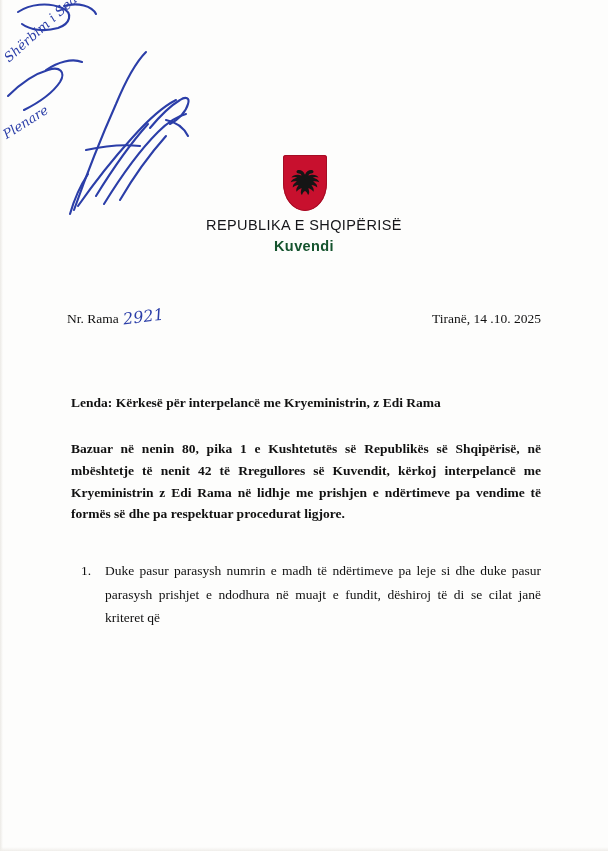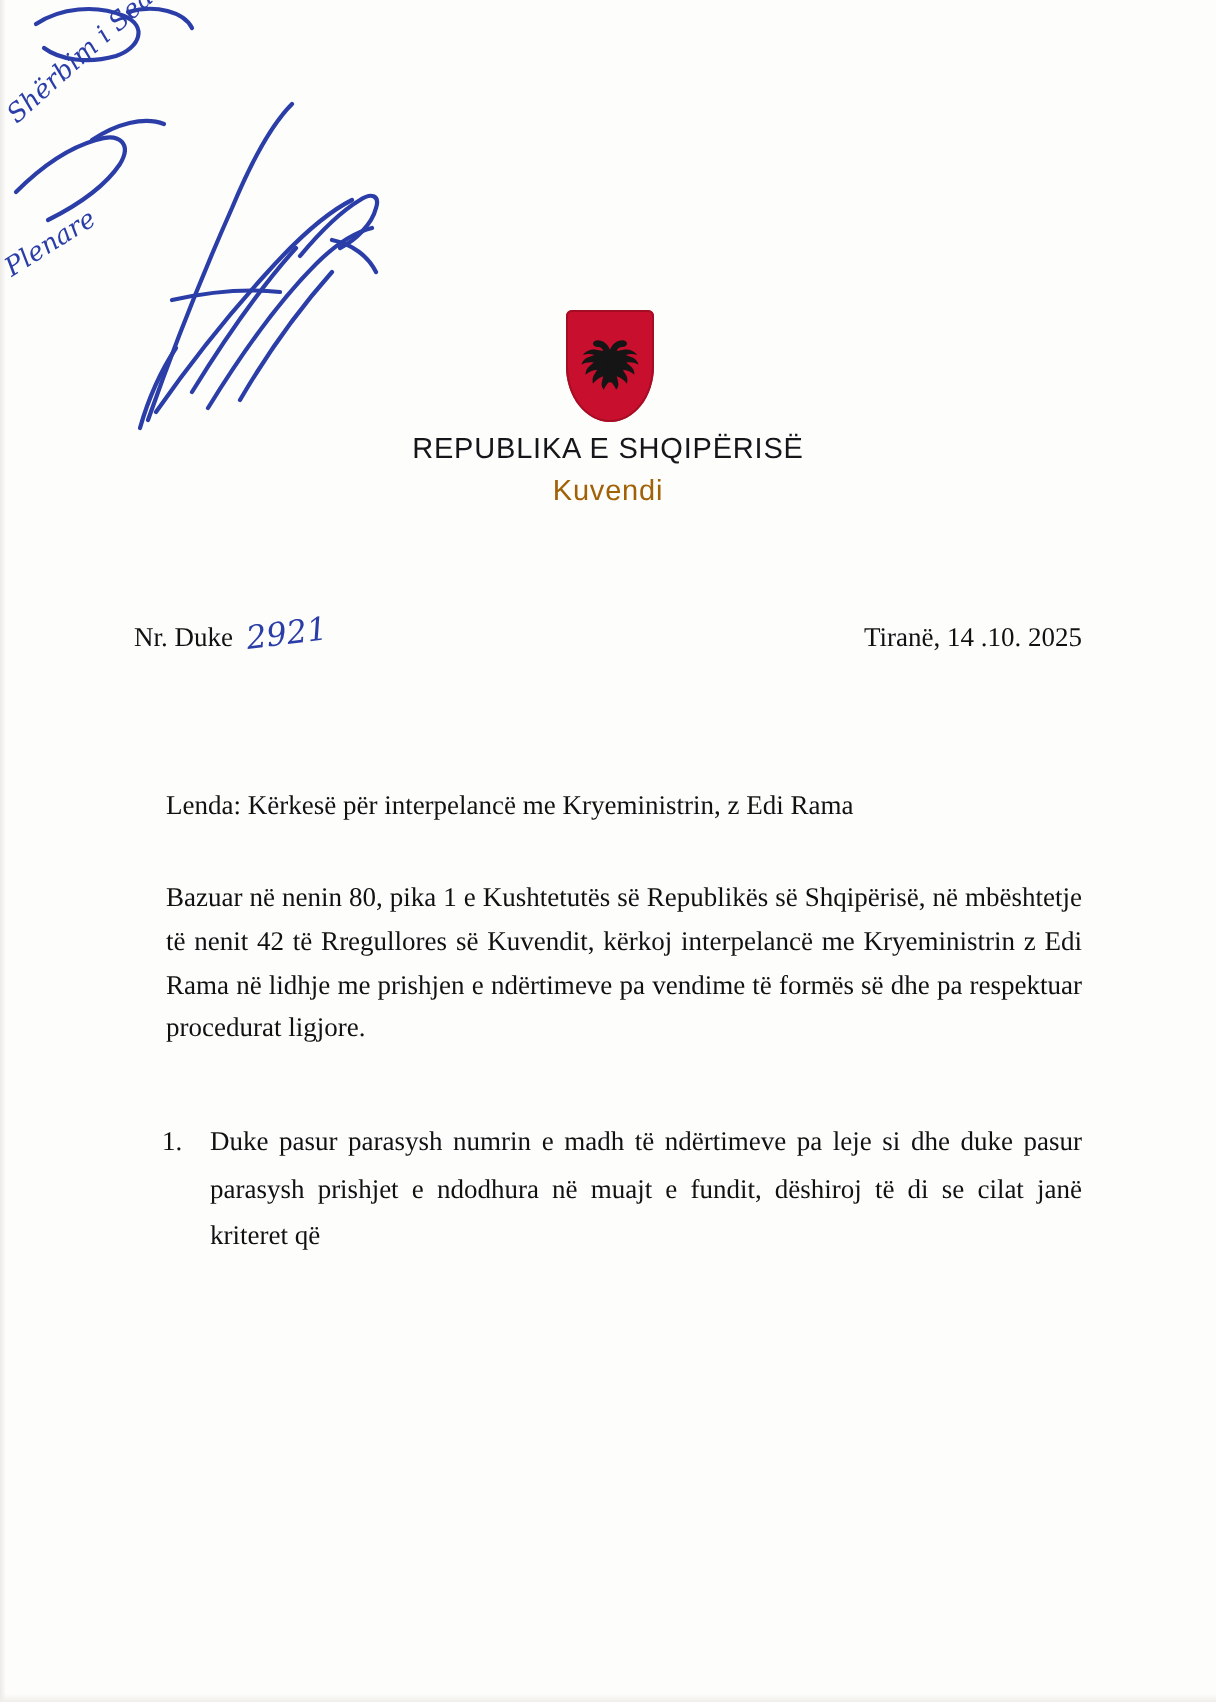--- a/index.html
+++ b/index.html
@@ -89,22 +89,22 @@
   .hdr-country {
     top: 217px;
     font-size: 14.5px;
     font-family: Liberation Sans, sans-serif;
     color: #15161a;
   }
   .hdr-institution {
     top: 238px;
     font-size: 14.5px;
     font-family: "Liberation Sans", sans-serif;
-    font-weight: normal;
-    color: #a16207;
+    font-weight: bold;
+    color: #14532d;
   }
 
   
   .prot-row {
     position: absolute;
     left: 67px;
     right: 67px;
     top: 311px;
     height: 22px;
   }
@@ -136,22 +136,23 @@
   
   .body-block {
     position: absolute;
     left: 67px;
     right: 67px;
     top: 392px;
     font-size: 13.5px;
     line-height: 1.62;
   }
   .para {
-    margin: 0 0 24px 16px;
+    margin: 0 0 24px 4px;
     text-align: justify;
+    font-weight: bold;
   }
   .para-justified {
     text-align: justify;
   }
 
   .numbered-list {
     margin: 34px 0 0 0;
     padding-left: 38px;
     list-style: none;
   }
@@ -218,21 +219,21 @@
           <path d="M47,40 h6 v34 h-6 z"></path>
         </g>
       </svg>
     </div>
   </div>
 
   <div class="hdr hdr-country">REPUBLIKA E SHQIPËRISË</div>
   <div class="hdr hdr-institution">Kuvendi</div>
 
   <div class="prot-row">
-    <span class="prot-label">Nr. Duke</span>
+    <span class="prot-label">Nr. Rama</span>
     <span class="prot-number">2921</span>
     <span class="prot-date">Tiranë, 14 .10. 2025</span>
   </div>
 
   <div class="body-block">
     <p class="para">Lenda: Kërkesë për interpelancë me Kryeministrin, z Edi Rama</p>
     <p class="para para-justified">Bazuar në nenin 80, pika 1 e Kushtetutës së Republikës së Shqipërisë, në mbështetje të nenit 42 të Rregullores së Kuvendit, kërkoj interpelancë me Kryeministrin z Edi Rama në lidhje me prishjen e ndërtimeve pa vendime të formës së dhe pa respektuar procedurat ligjore.</p>
 
     <ol class="numbered-list">
       <li>

